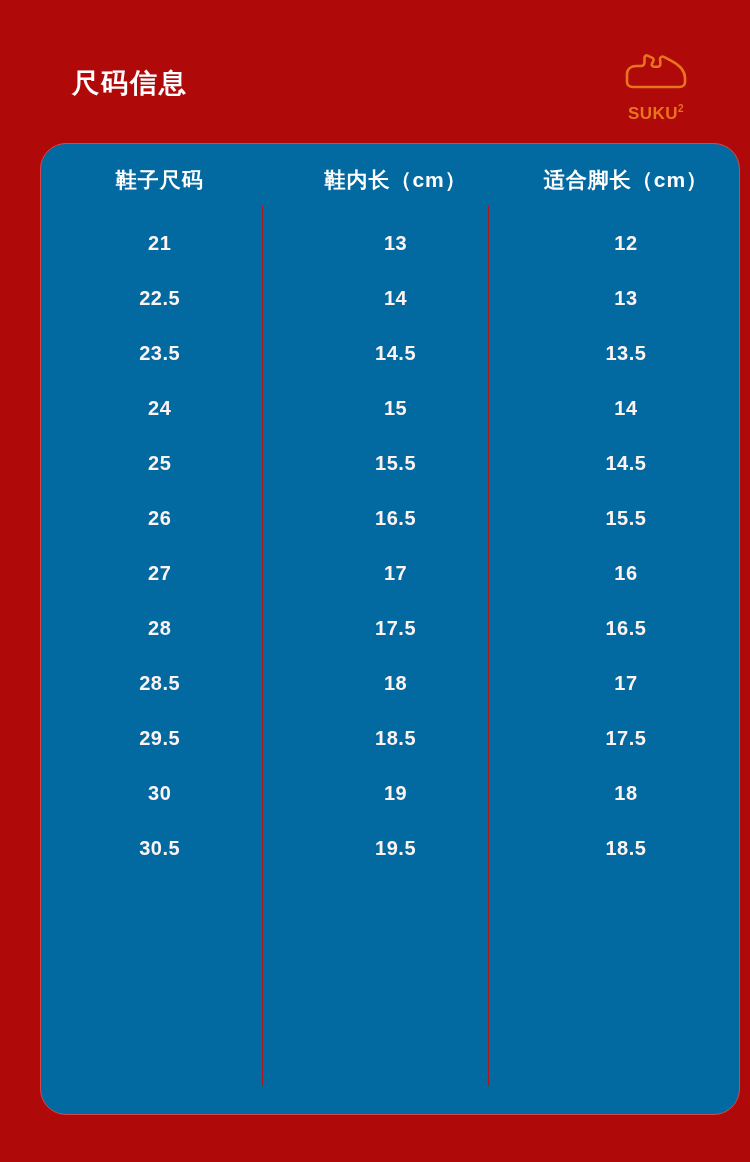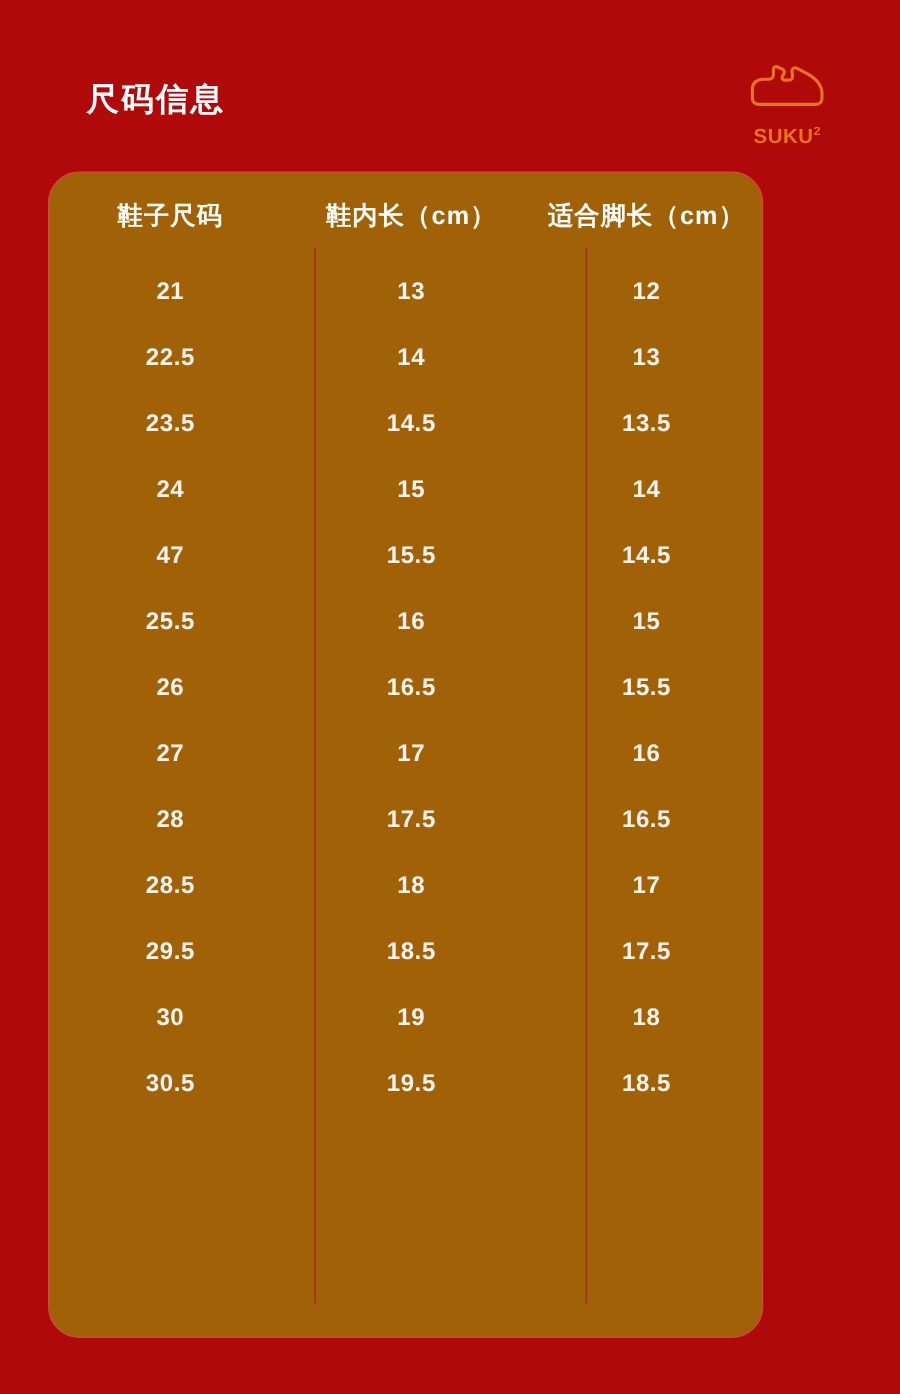--- a/index.html
+++ b/index.html
@@ -65,23 +65,23 @@
     font-size: 10px;
     vertical-align: super;
     line-height: 0;
   }
 
   
   .size-card {
     position: absolute;
     left: 40px;
     top: 143px;
-    width: 596px;
+    width: 700px;
     height: 972px;
-    background: #a16207;
+    background: #0369a1;
     border-radius: 26px;
     border: 1px solid #d4484a;
     box-sizing: border-box;
     overflow: hidden;
   }
 
   
   .size-table {
     position: absolute;
     left: 0;
@@ -174,28 +174,23 @@
           <td>23.5</td>
           <td>14.5</td>
           <td>13.5</td>
         </tr>
         <tr>
           <td>24</td>
           <td>15</td>
           <td>14</td>
         </tr>
         <tr>
-          <td>47</td>
+          <td>25</td>
           <td>15.5</td>
           <td>14.5</td>
-        </tr>
-        <tr>
-          <td>25.5</td>
-          <td>16</td>
-          <td>15</td>
         </tr>
         <tr>
           <td>26</td>
           <td>16.5</td>
           <td>15.5</td>
         </tr>
         <tr>
           <td>27</td>
           <td>17</td>
           <td>16</td>

